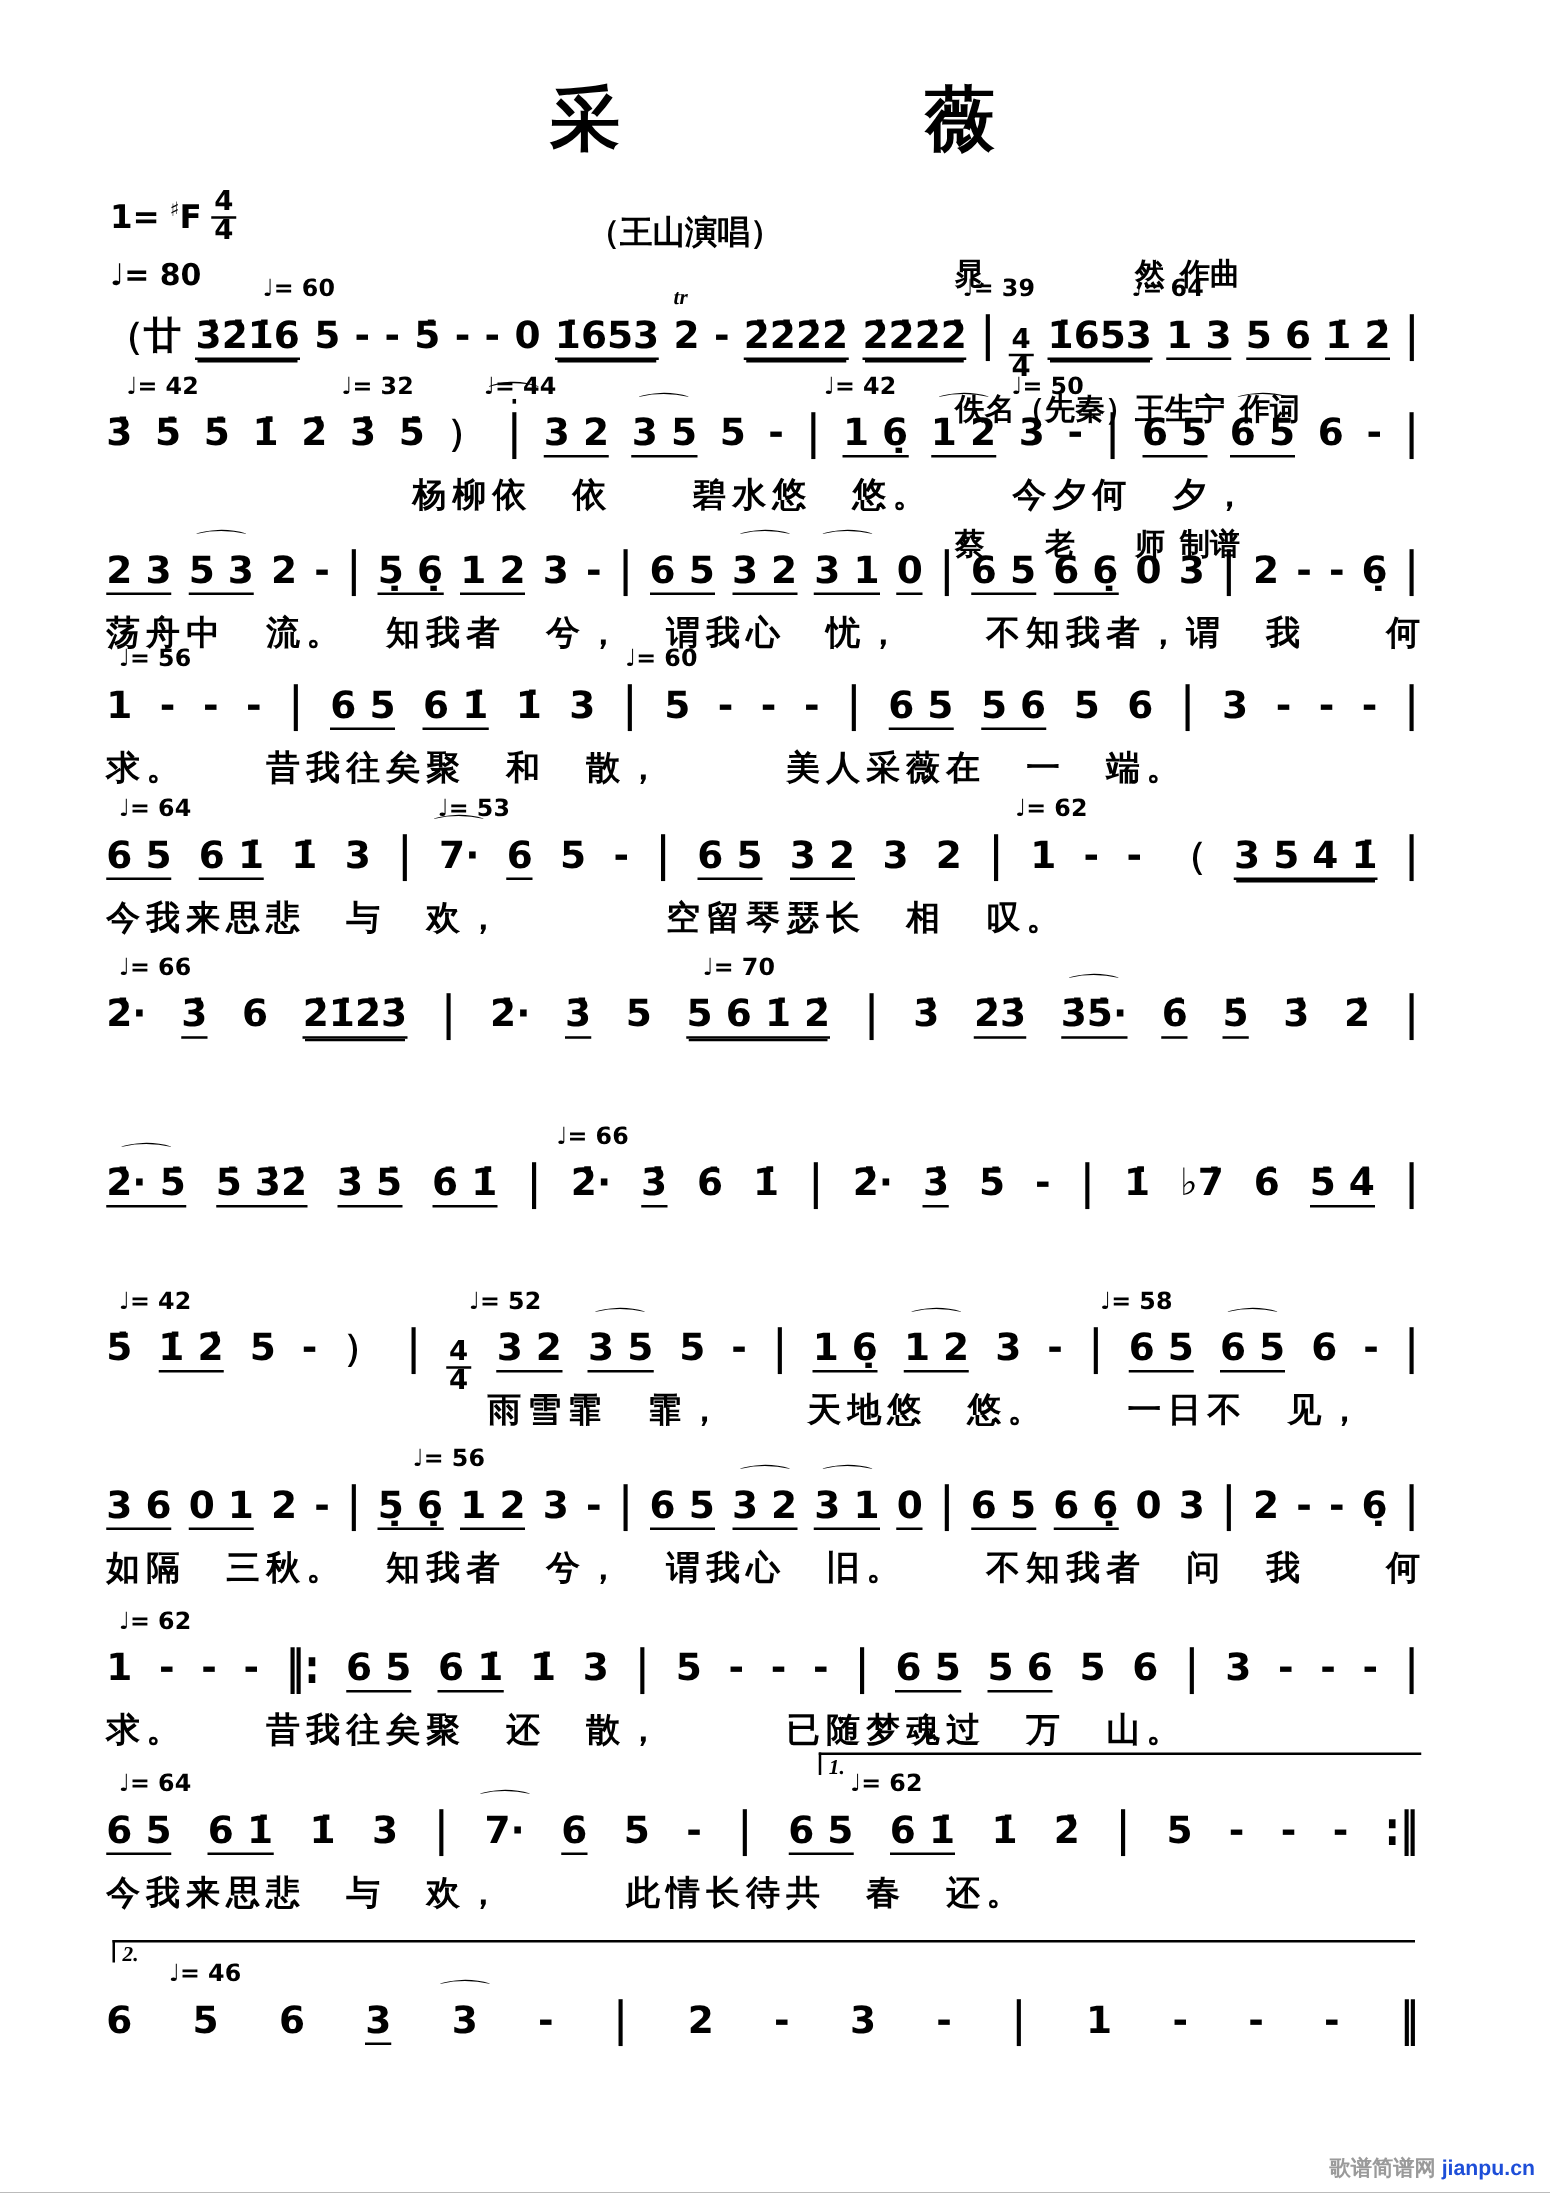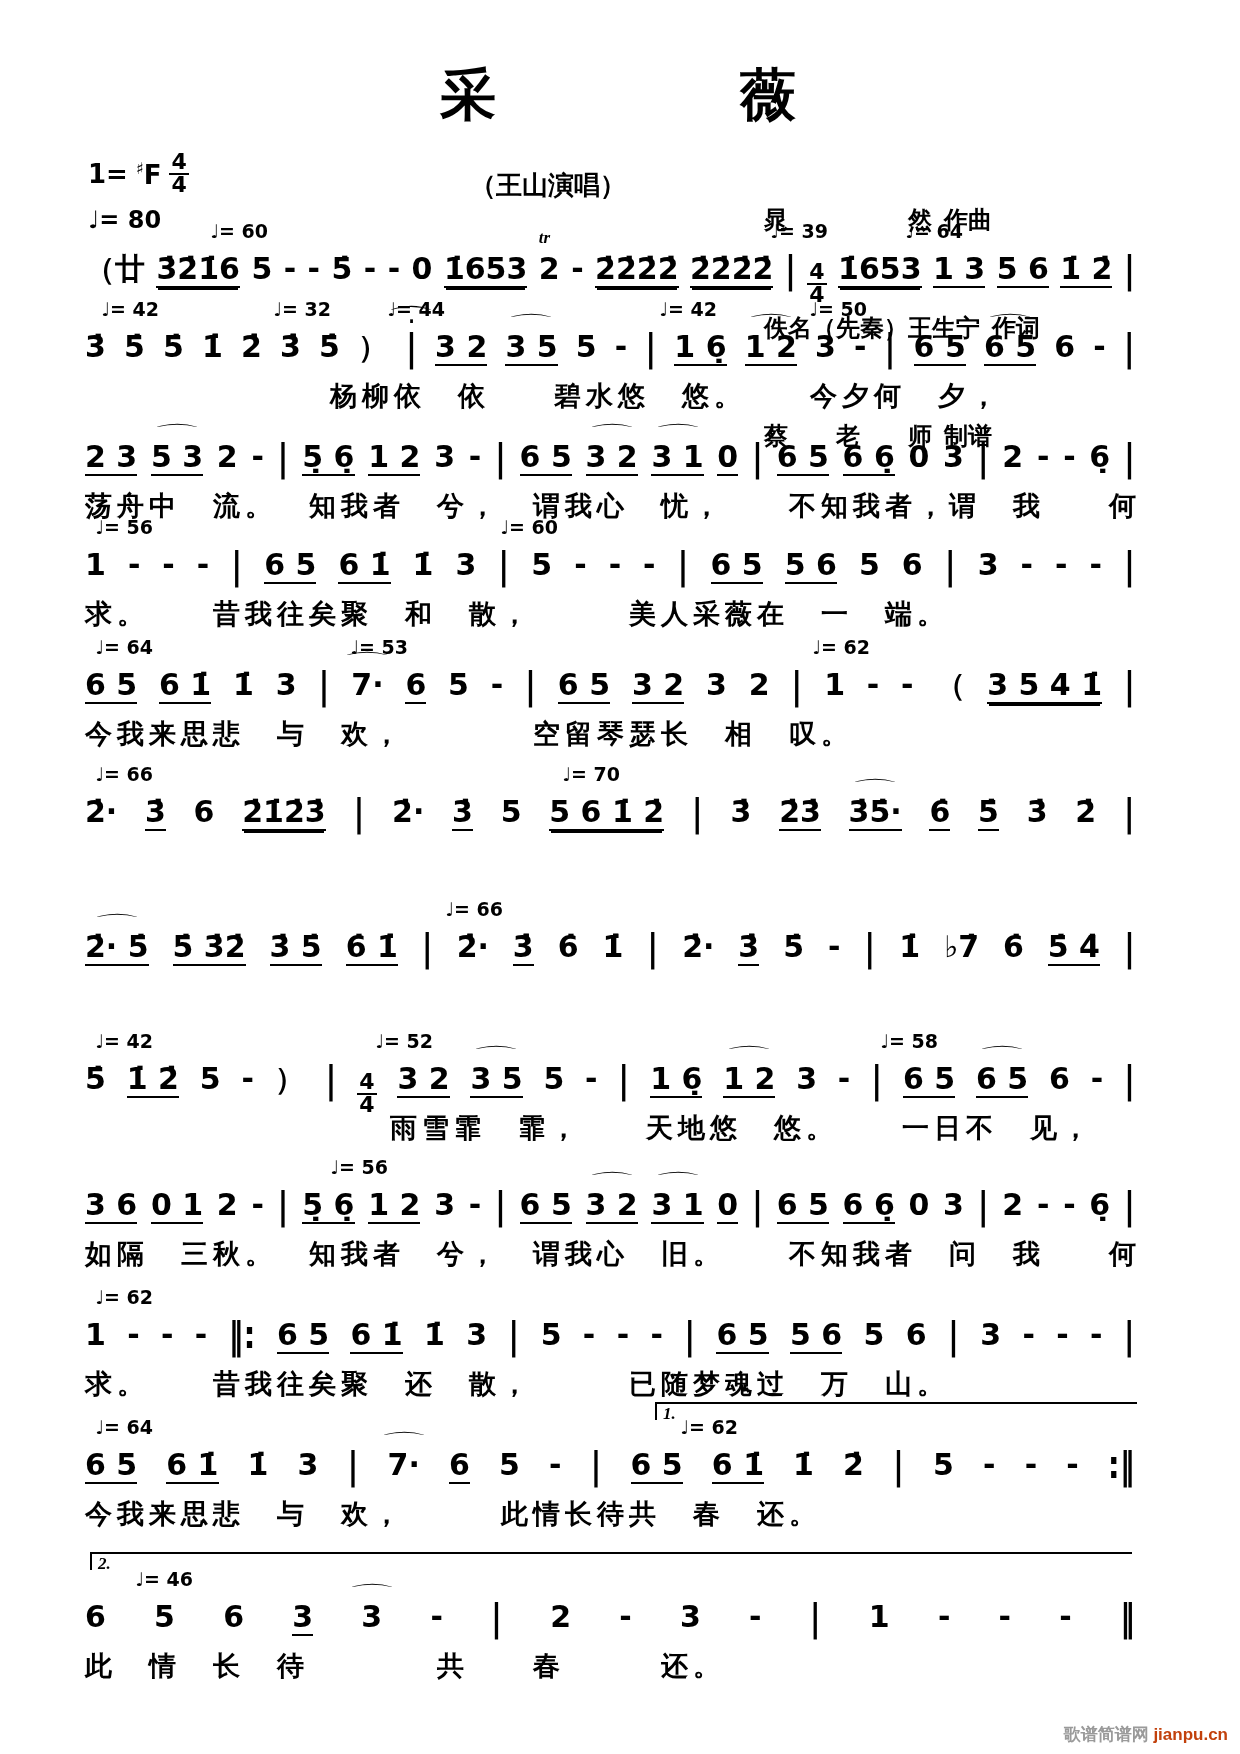--- a/index.html
+++ b/index.html
@@ -53,21 +53,21 @@
     letter-spacing:5px;white-space:pre;
   }
   .volta{position:absolute;height:16px;border-top:2px solid #000;border-left:2px solid #000;}
   .volta i{font:italic bold 17px "Liberation Serif",serif;position:absolute;left:6px;top:0px;}
   
   .watermark{
     position:absolute;right:12px;bottom:8px;
     font:bold 17px "Liberation Sans",sans-serif;
   }
   .wm-gray{color:#9a9a9a;}
-  .wm-orange{color:#c2410c;}
+  .wm-orange{color:#1d4ed8;}
 </style>
 </head>
 <body>
 
 <div id="page">
 
   <div class="title">采　　　　薇</div>
 
   <div class="subtitle">（王山演唱）</div>
 
@@ -431,21 +431,20 @@
           <span class="tok">-</span>
           <span class="tok">3</span>
           <span class="tok">-</span>
           <span class="tok bar">|</span>
           <span class="tok">1</span>
           <span class="tok">-</span>
           <span class="tok">-</span>
           <span class="tok">-</span>
           <span class="tok bar">‖</span>
         </div>
-        <div class="lyr" style="left: 0px;">此　情　长　待　　　　共　　春　　　还。</div>
       </div>
     </div>
 
   <div class="watermark">
     <span class="wm-gray">歌谱简谱网 </span><span class="wm-orange">jianpu.cn</span>
   </div>
 
 </div>
 
 </body></html>

